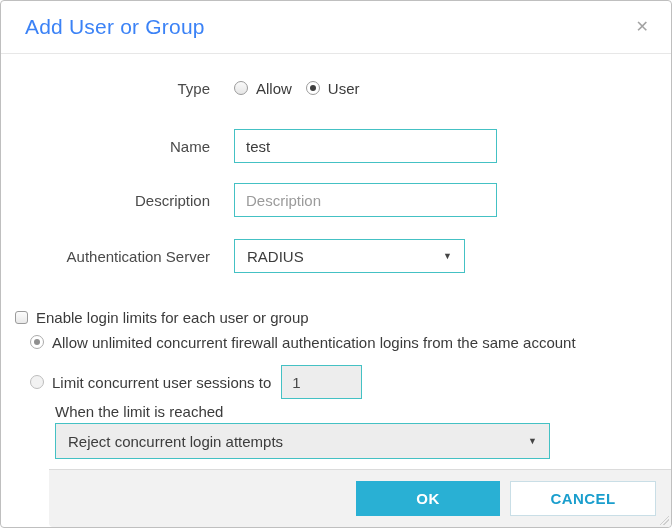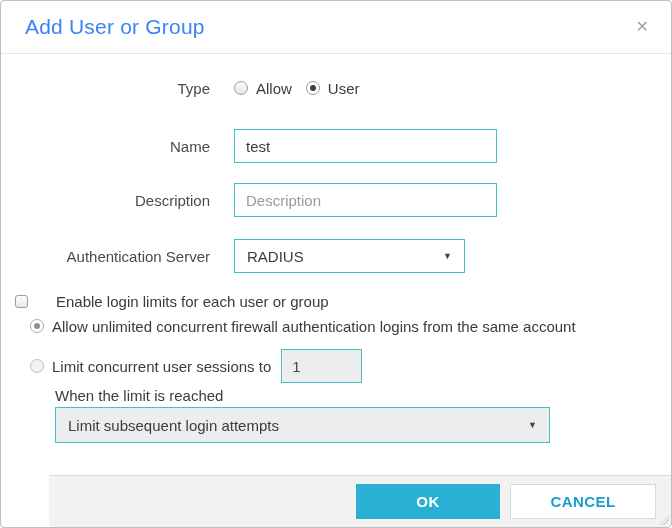--- a/index.html
+++ b/index.html
@@ -101,42 +101,42 @@
   .checkbox {
     width: 13px; height: 13px; flex: none;
     border: 1px solid #9b9b9b; border-radius: 3px;
     background: linear-gradient(#fcfcfc, #e9e9e9);
     cursor: pointer;
   }
   .opt-label { font-size: 15px; color: #3b3b3b; margin-left: 8px; cursor: pointer; }
   .type-opt { display: flex; align-items: center; margin-right: 14px; }
 
   
-  .row-checkbox { margin-top: 18px; display: flex; align-items: center; padding-left: 14px; height: 20px; gap: 20px; }
+  .row-checkbox { margin-top: 34px; display: flex; align-items: center; padding-left: 14px; height: 20px; }
   .row-radio1   { margin-top: 6px;  display: flex; align-items: center; padding-left: 29px; height: 18px; }
   .row-radio2   { margin-top: 14px; display: flex; align-items: center; padding-left: 29px; height: 34px; }
   .limit-input {
     margin-left: 10px;
     width: 81px; height: 34px;
     border: 1px solid #44c1c4;
     background: #ededed;
     padding: 0 10px;
     font-size: 15px; color: #4a4a4a;
     font-family: "Liberation Sans", "DejaVu Sans", sans-serif;
     outline: none; border-radius: 0;
   }
   .row-when { margin-top: 4px; padding-left: 54px; height: 17px; display: flex; align-items: center; }
   .when-label { font-size: 15px; color: #3b3b3b; }
   .row-dd2 { margin-top: 3px; padding-left: 54px; }
   .select.wide { width: 495px; height: 36px; }
 
   
   .footer {
     position: absolute; left: 0; right: 0; bottom: 0;
-    height: 52px;
+    height: 58px;
     background: #f2f2f2;
     border-top: 1px solid #dbdbdb;
     display: flex; align-items: center; justify-content: flex-end;
     padding-right: 15px;
     border-radius: 0 0 4px 4px;
     margin-left: 48px;
   }
   .btn {
     height: 35px;
     font-family: "Liberation Sans", "DejaVu Sans", sans-serif;
@@ -223,21 +223,21 @@
       <span class="opt-label">Limit concurrent user sessions to</span>
       <input class="limit-input" type="text" disabled="" value="1" style="">
     </div>
 
     <div class="row-when">
       <span class="when-label">When the limit is reached</span>
     </div>
 
     <div class="row-dd2">
       <div class="select wide disabled">
-        <span>Limit subsequent login attempts</span>
+        <span>Reject concurrent login attempts</span>
         <span class="arrow">▼</span>
       </div>
     </div>
 
   </div>
 
   <div class="footer">
     <button class="btn btn-ok">OK</button>
     <button class="btn btn-cancel">CANCEL</button>
   </div>

